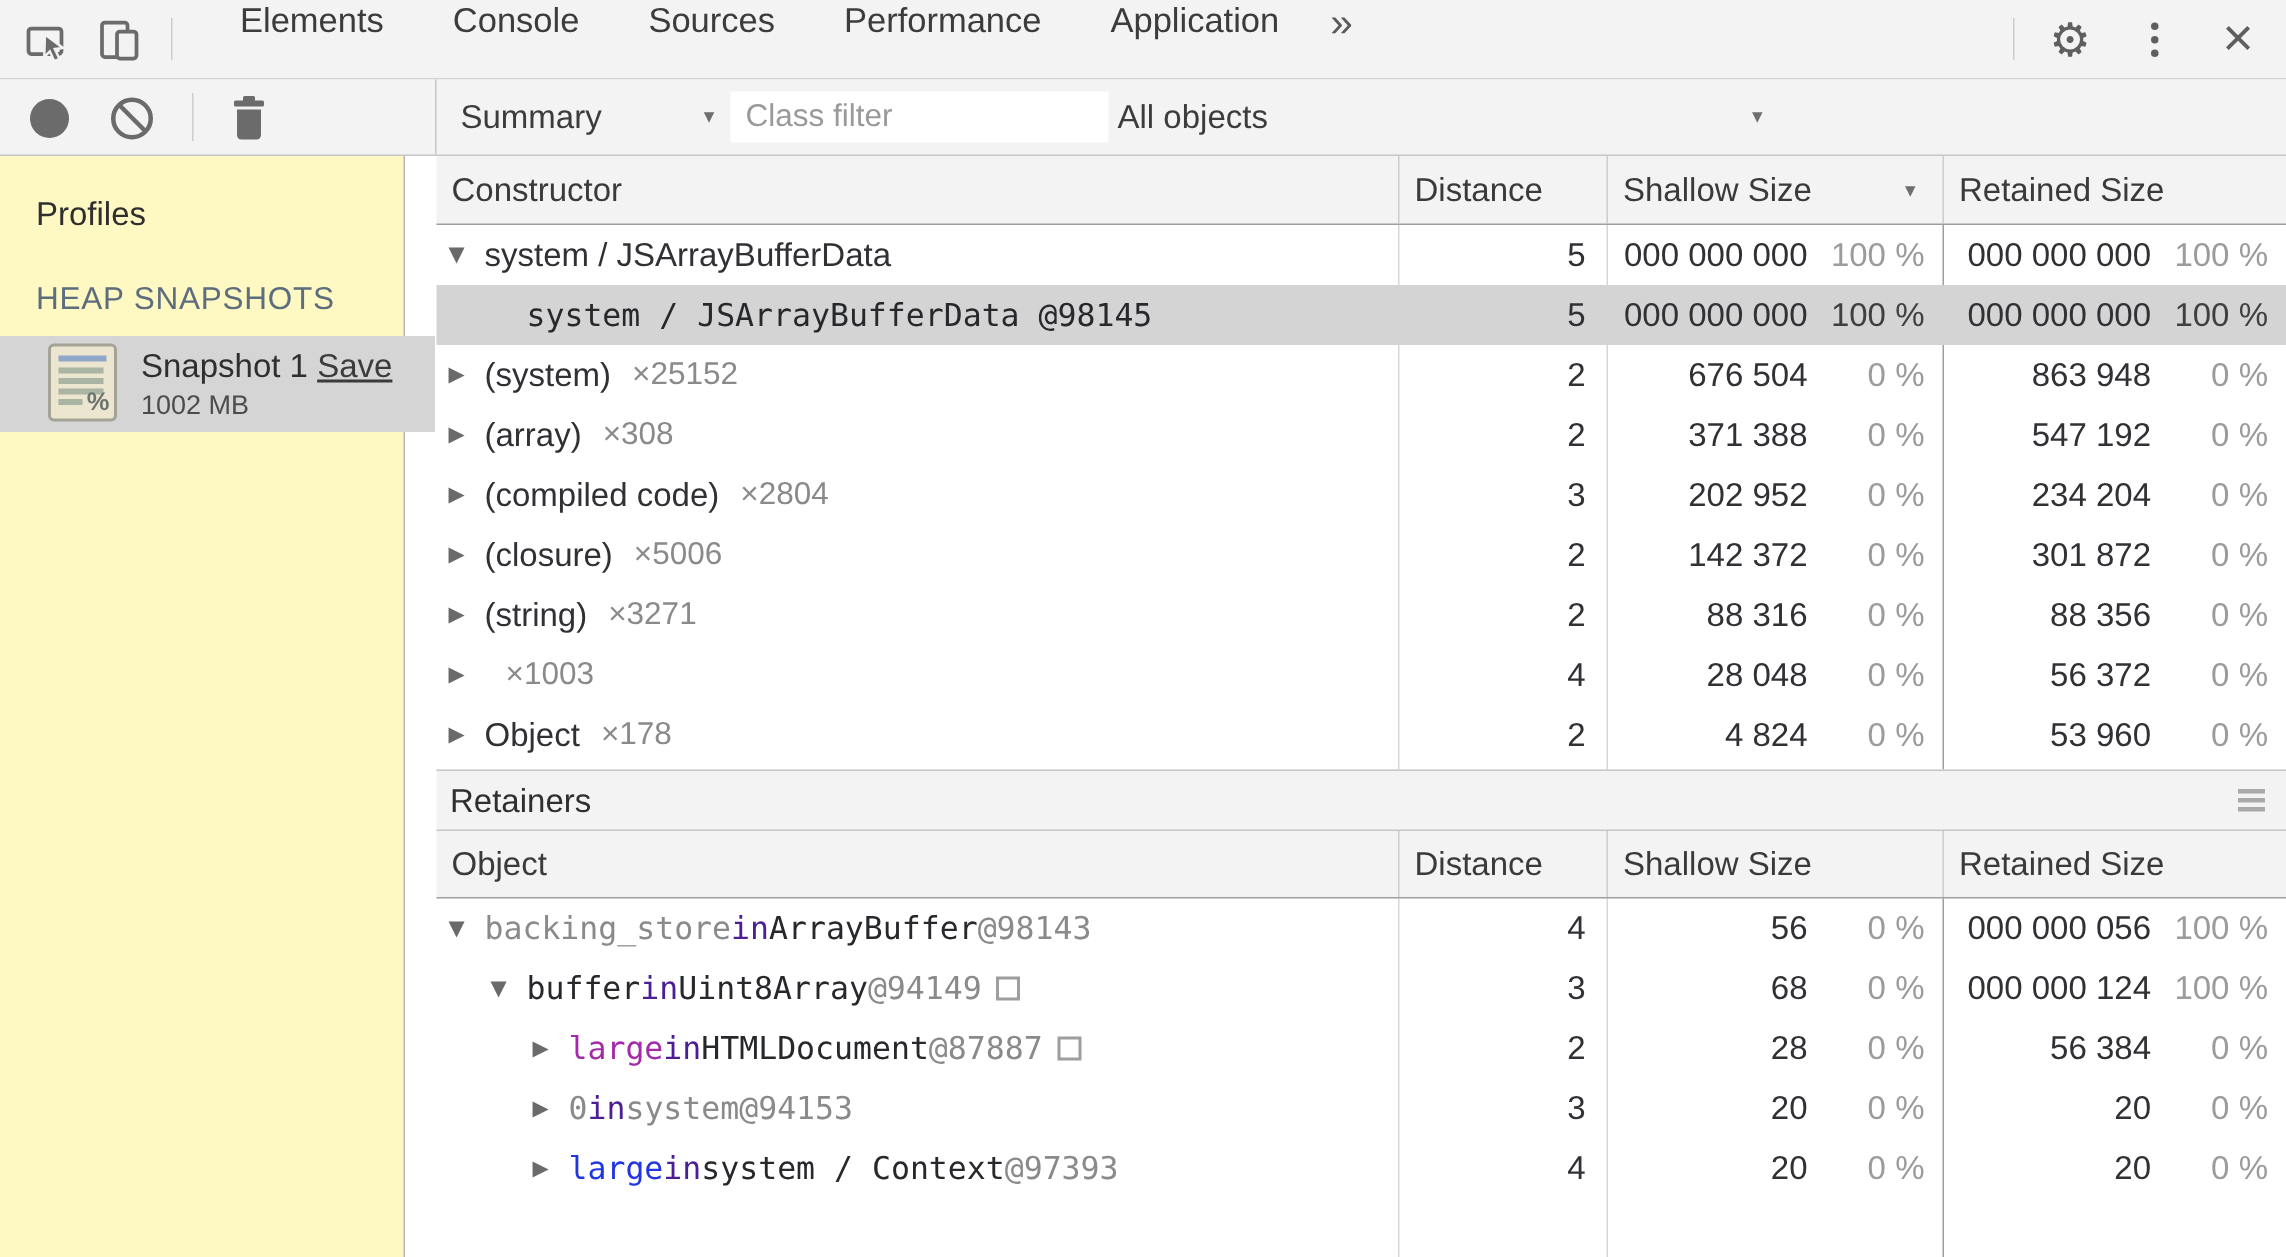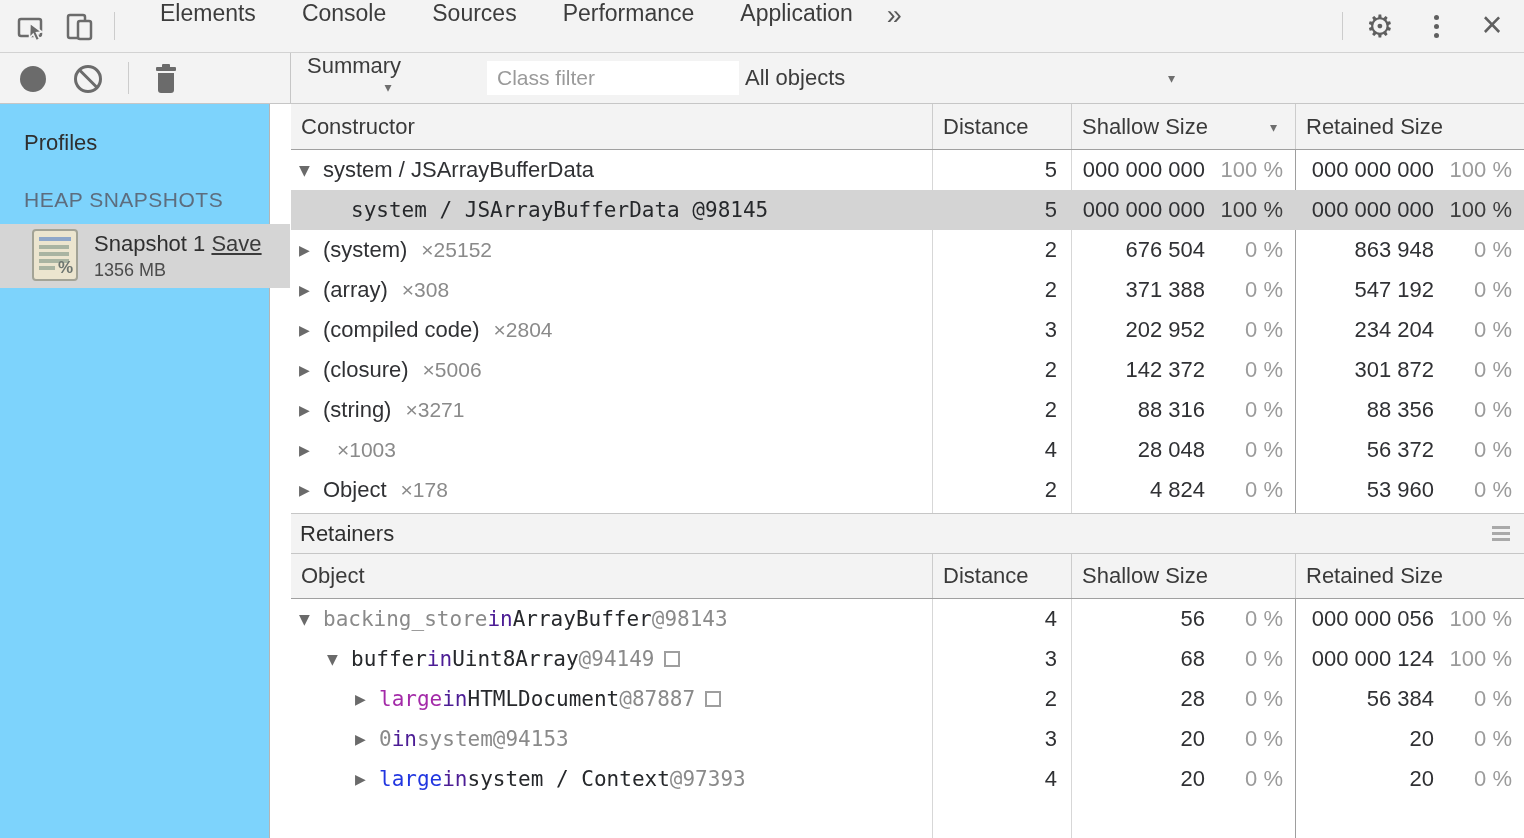--- a/index.html
+++ b/index.html
@@ -27,21 +27,21 @@
   .icon-close{font-size:36px;color:#5f5f5f;line-height:1;font-weight:400;}
   
   .record-dot{width:26px;height:26px;border-radius:50%;background:#6b6b6b;}
   .block-circle{width:22px;height:22px;border-radius:50%;border:3px solid #6b6b6b;position:relative;}
   .block-circle::after{content:"";position:absolute;left:10px;top:-1px;width:3px;height:24px;background:#6b6b6b;transform:rotate(-45deg);}
   .select-like{display:flex;align-items:center;font-size:22px;color:#3c3c3c;}
   .dd-arrow{font-size:14px;color:#6e6e6e;font-family:"DejaVu Sans",sans-serif;}
   #class-filter{left:487px;top:8px;width:232px;height:34px;border:none;background:#fff;font-size:21px;padding:0 10px;color:#333;font-family:"Liberation Sans",sans-serif;outline:none;}
   #class-filter::placeholder{color:#9a9a9a;}
   
-  #sidebar{top:104px;left:0;width:270px;bottom:0;background:#7dd3fc;border-right:1px solid #b5b5b5;box-sizing:border-box;}
+  #sidebar{top:104px;left:0;width:270px;bottom:0;background:#fef9c3;border-right:1px solid #b5b5b5;box-sizing:border-box;}
   #profiles-label{left:24px;top:26px;font-size:22px;color:#2f2f2f;}
   #heap-label{left:24px;top:84px;font-size:21px;color:#5d6d7e;letter-spacing:.5px;}
   #snapshot-item{left:0;top:120px;width:290px;height:64px;background:#d5d5d5;}
   .snap-icon{position:absolute;left:32px;top:5px;width:46px;height:52px;background:#ece5cf;border:2px solid #a3a396;border-radius:4px;box-sizing:border-box;}
   .snap-icon .bar{position:absolute;left:5px;width:30px;height:4px;background:#a9b4a2;}
   .snap-icon .bar.hdr{background:#8fa7c9;width:32px;}
   .snap-icon .pct{position:absolute;right:3px;bottom:1px;font-size:17px;font-weight:bold;color:#6d7570;font-family:"Liberation Sans",sans-serif;}
   #snapshot-title{position:absolute;left:94px;top:7px;font-size:22px;color:#2f2f2f;white-space:nowrap;}
   #snapshot-save{text-decoration:underline;color:#3b3b3b;cursor:pointer;}
   #snapshot-size{position:absolute;left:94px;top:36px;font-size:18px;color:#4c4c4c;}
@@ -133,21 +133,21 @@
   <div class="vsep" style="left:128px;top:9px;height:32px;"></div>
   <div class="toolbtn" style="left:152px;top:10px;width:28px;height:32px;">
     <svg width="26" height="30" viewBox="0 0 26 30">
       <rect x="9" y="0" width="8" height="4" rx="1" fill="#6b6b6b"></rect>
       <rect x="3" y="3" width="20" height="4" rx="1" fill="#6b6b6b"></rect>
       <path d="M5 9 h16 v17 a3 3 0 0 1 -3 3 h-10 a3 3 0 0 1 -3 -3 Z" fill="#6b6b6b"></path>
     </svg>
   </div>
   <div class="vsep" style="left:290px;top:0;height:50px;background:#c6c6c6;"></div>
 
-  <div class="select-like abs" style="left:307px;top:0;height:50px;flex-direction:column;">
+  <div class="select-like abs" style="left:307px;top:0;height:50px;">
     <span>Summary</span>
     <span class="dd-arrow" style="margin-left:68px;">▾</span>
   </div>
 
   <input id="class-filter" class="abs" type="text" placeholder="Class filter" style="">
 
   <div class="select-like abs" style="left:745px;top:0;height:50px;width:430px;">
     <span>All objects</span>
     <span class="dd-arrow" style="margin-left:auto;">▾</span>
   </div>
@@ -162,21 +162,21 @@
       <div class="bar" style="top:14px;"></div>
       <div class="bar" style="top:21px;"></div>
       <div class="bar" style="top:28px;"></div>
       <div class="bar" style="top:35px;width:16px;"></div>
       <div class="pct">%</div>
     </div>
     <div id="snapshot-title">
       <span>Snapshot 1</span>
       <span id="snapshot-save">Save</span>
     </div>
-    <div id="snapshot-size">1356 MB</div>
+    <div id="snapshot-size">1002 MB</div>
   </div>
 </div>
 
 <div id="main" class="abs">
 
   <div class="vline" style="left:641px;top:46px;height:363px;"></div>
   <div class="vline" style="left:780px;top:46px;height:363px;"></div>
   <div class="vline dark" style="left:1004px;top:46px;height:363px;"></div>
 
   <div class="vline" style="left:641px;top:450px;height:284px;"></div>

